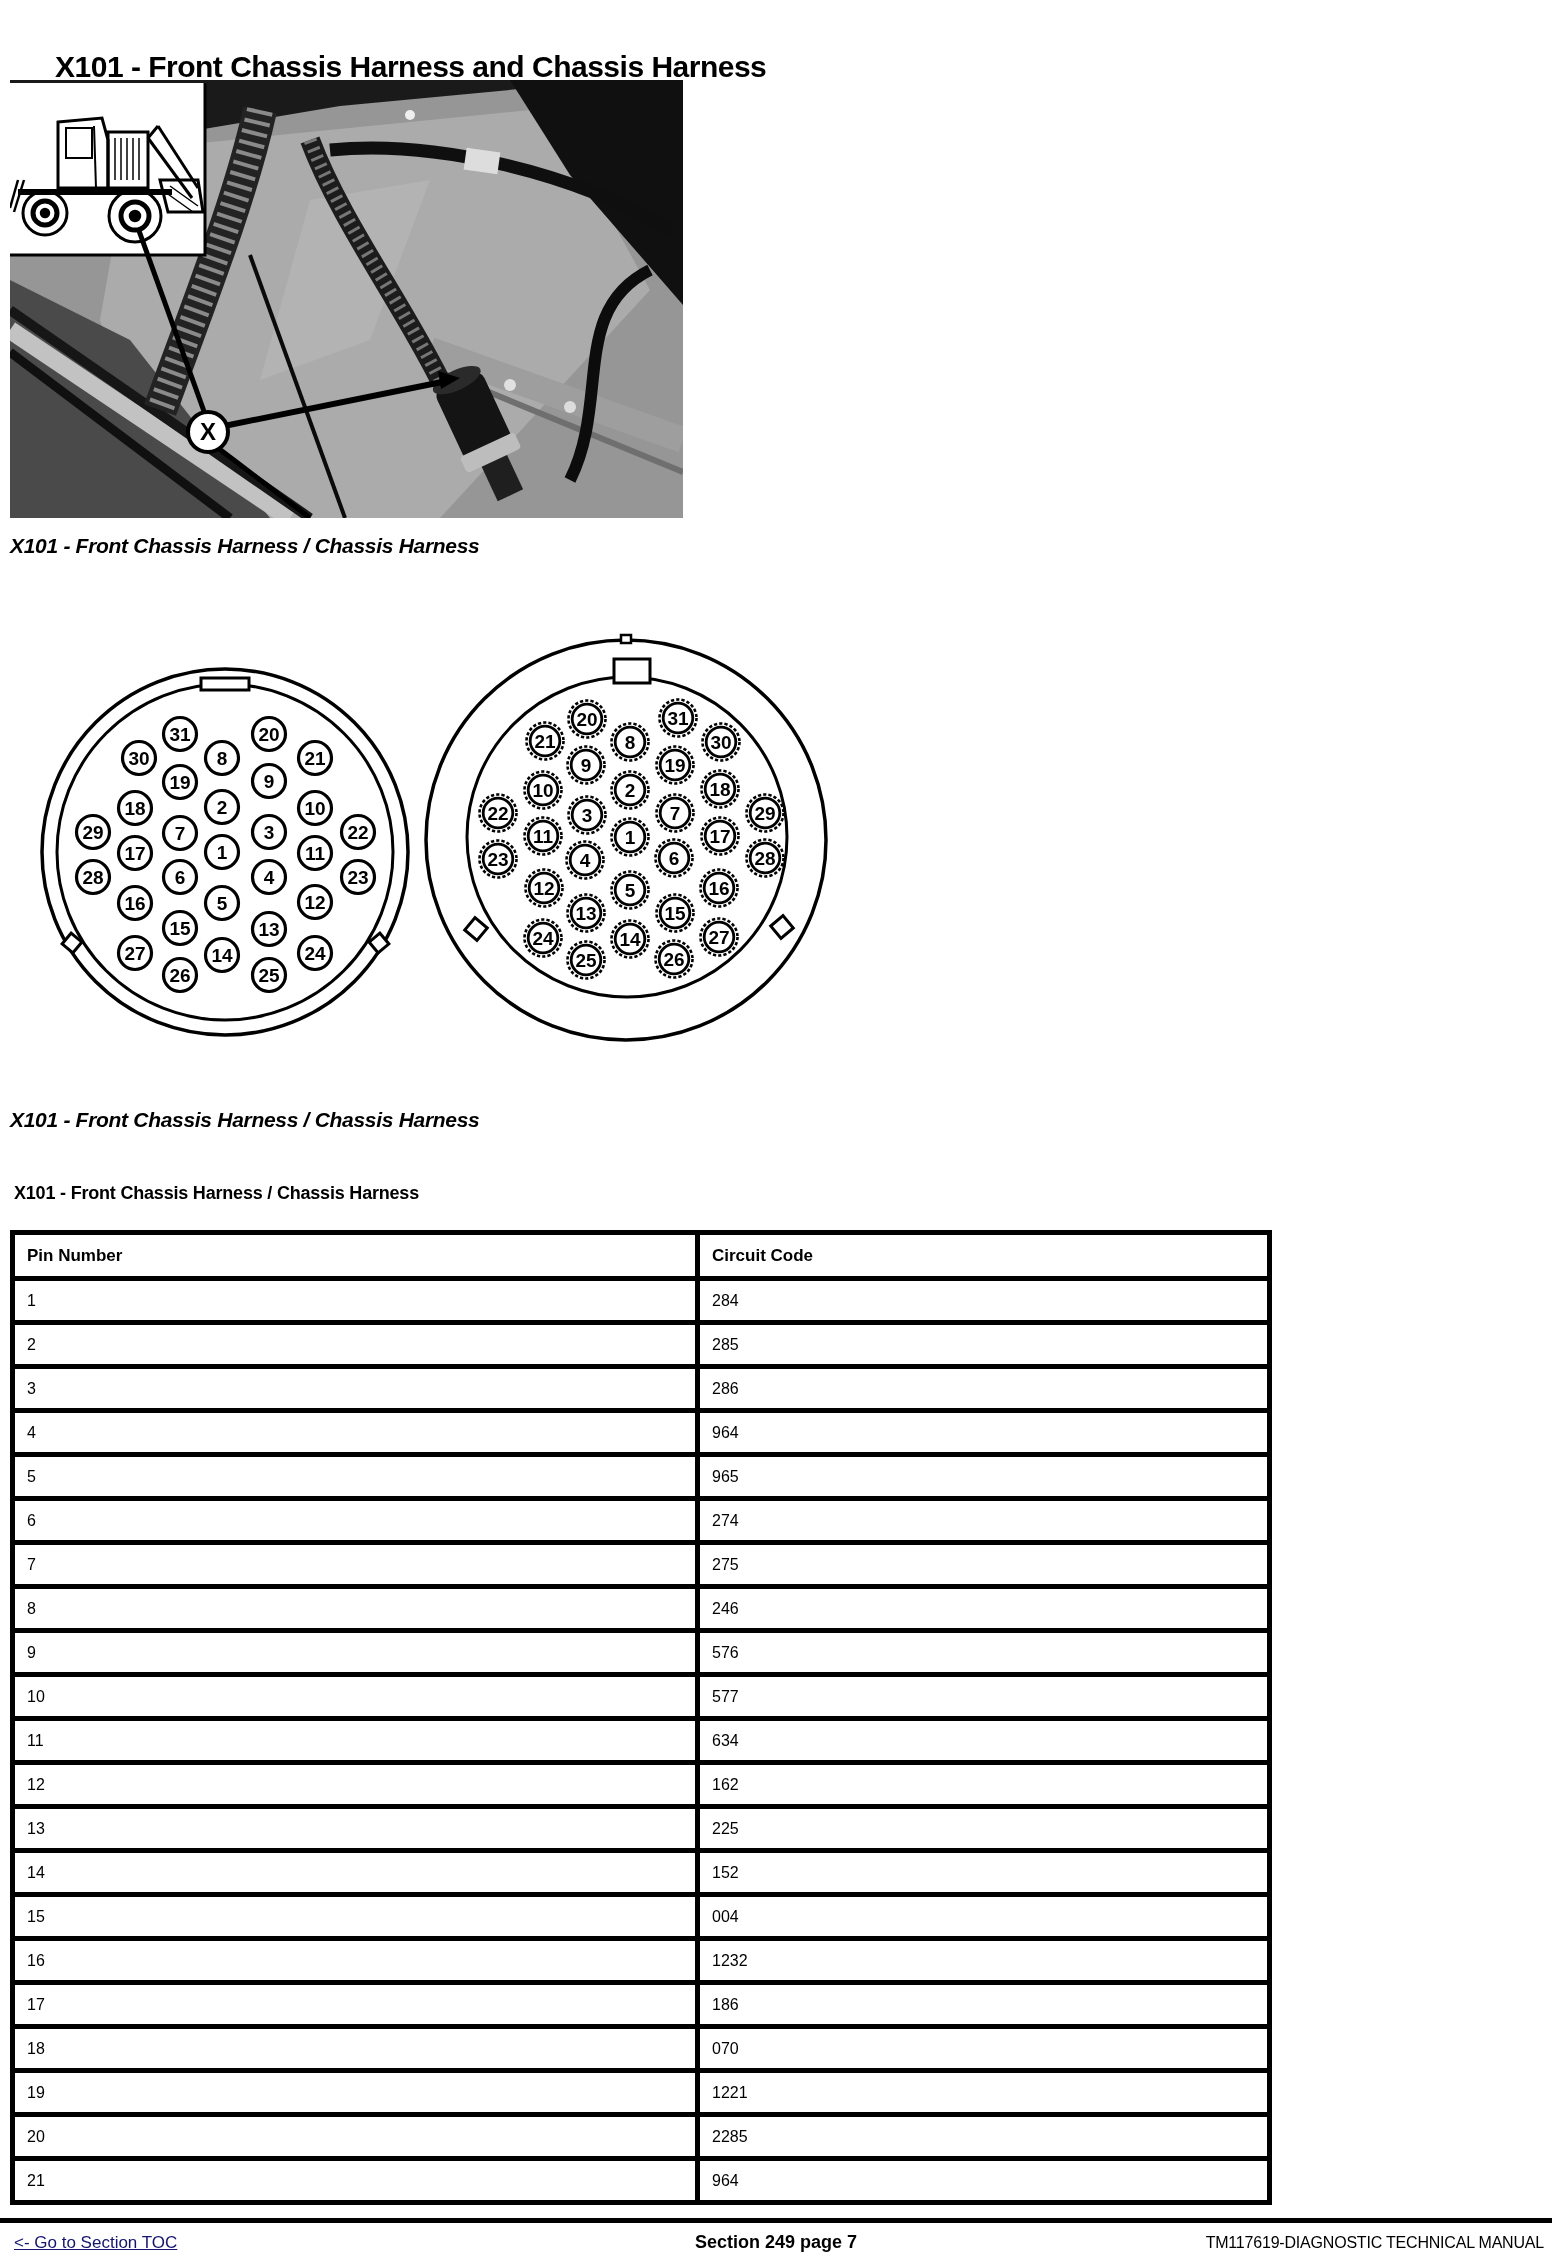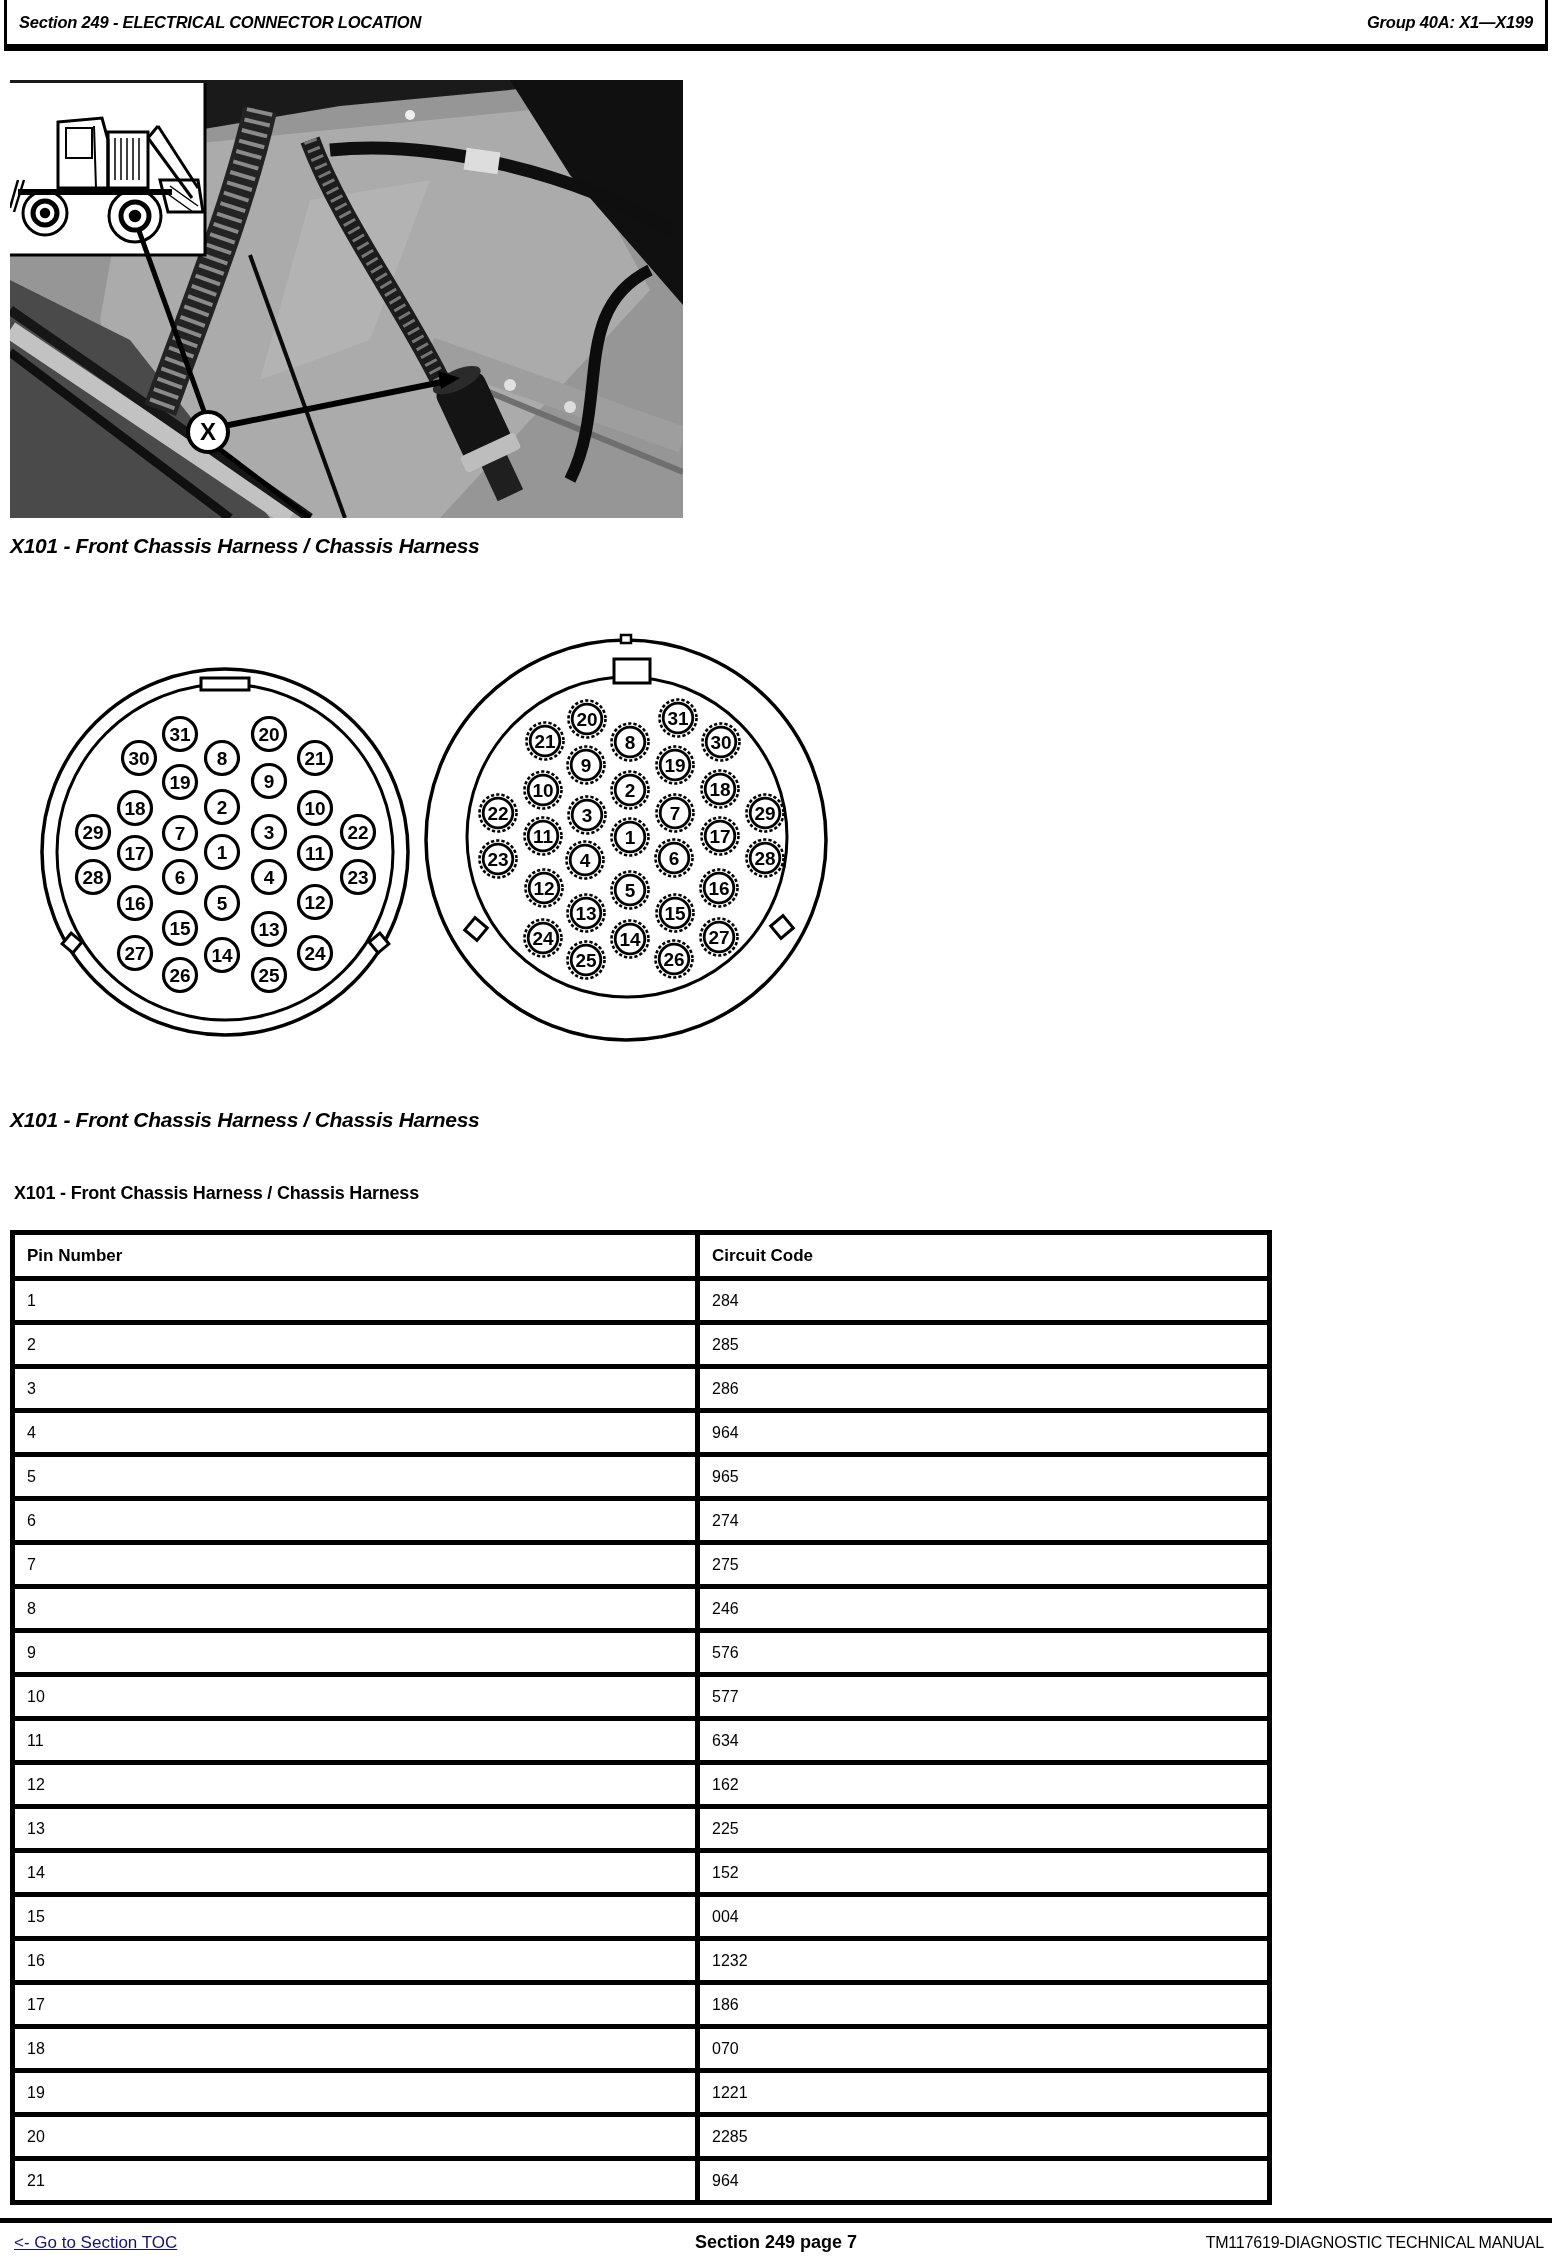--- a/index.html
+++ b/index.html
@@ -37,25 +37,22 @@
   .fcenter{position:absolute;left:0;right:0;top:2232px;text-align:center;font-size:18px;font-weight:bold;}
   .fright{position:absolute;right:8px;top:2234px;font-size:16px;letter-spacing:-0.2px;}
 
   svg text{font-family:"Liberation Sans", sans-serif;}
 </style>
 </head>
 <body>
 
 <div class="page">
 
-  <div class="hdr">
-    <span>Section 249 - ELECTRICAL CONNECTOR LOCATION</span>
-    <span>Group 40A: X1—X199</span>
-  </div>
-
+
+  <div class="title">X101 - Front Chassis Harness and Chassis Harness</div>
 
   <svg class="photo" width="673" height="438" viewBox="0 0 673 438">
     <rect x="0" y="0" width="673" height="438" fill="#969696"></rect>
     <polygon points="120,70 540,28 640,210 430,438 150,438 90,240" fill="#ababab"></polygon>
     <polygon points="300,120 420,100 360,260 250,300" fill="#b6b6b6" opacity="0.7"></polygon>
     <polygon points="0,0 673,0 673,38 520,8 330,26 140,58 0,96" fill="#1a1a1a"></polygon>
     <polygon points="500,0 673,0 673,225 560,95" fill="#101010"></polygon>
     <polygon points="0,200 120,260 260,438 0,438" fill="#4a4a4a"></polygon>
     <line x1="0" y1="250" x2="280" y2="438" stroke="#c2c2c2" stroke-width="18"></line>
     <line x1="0" y1="230" x2="300" y2="438" stroke="#161616" stroke-width="10"></line>

